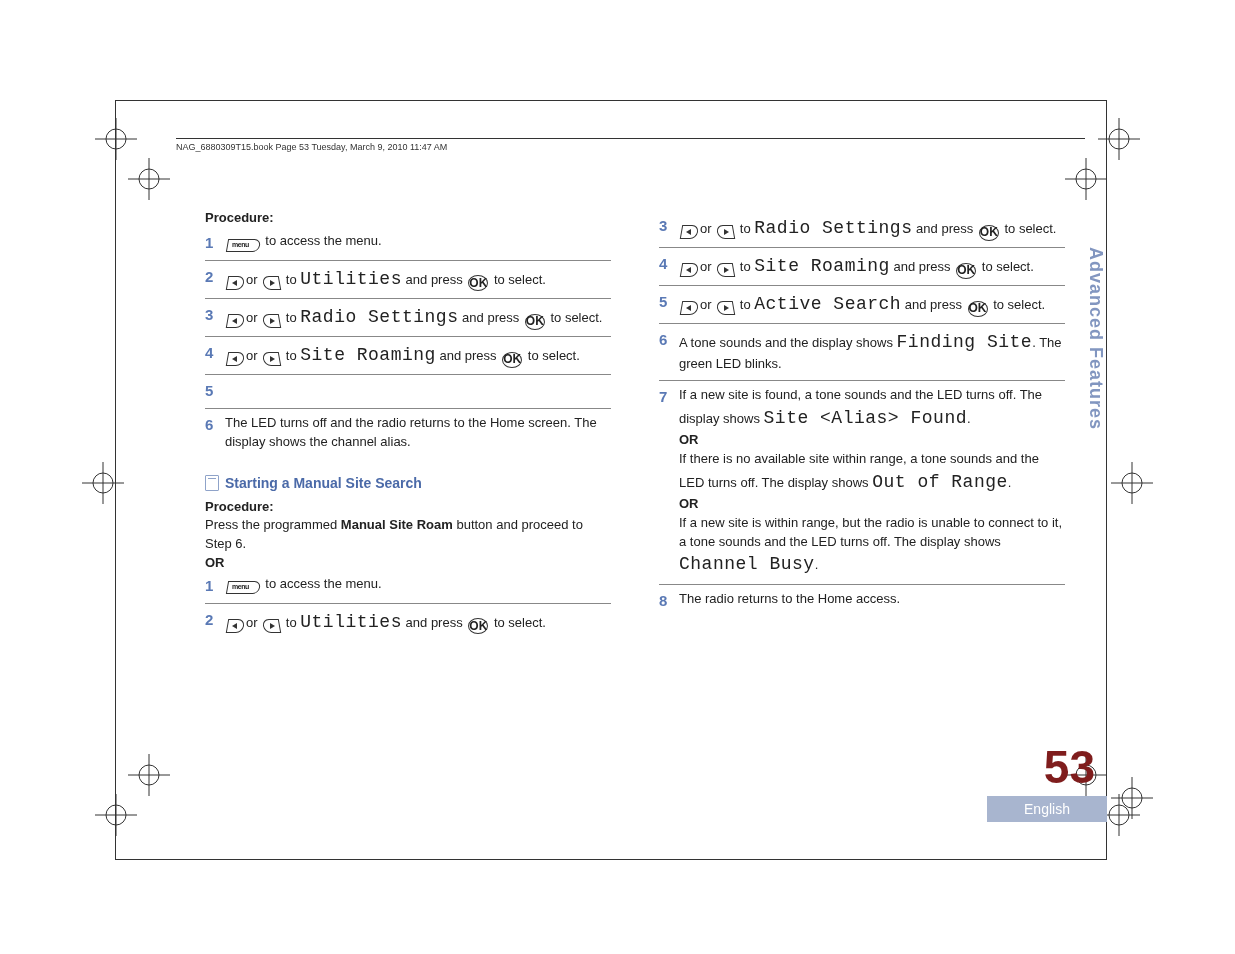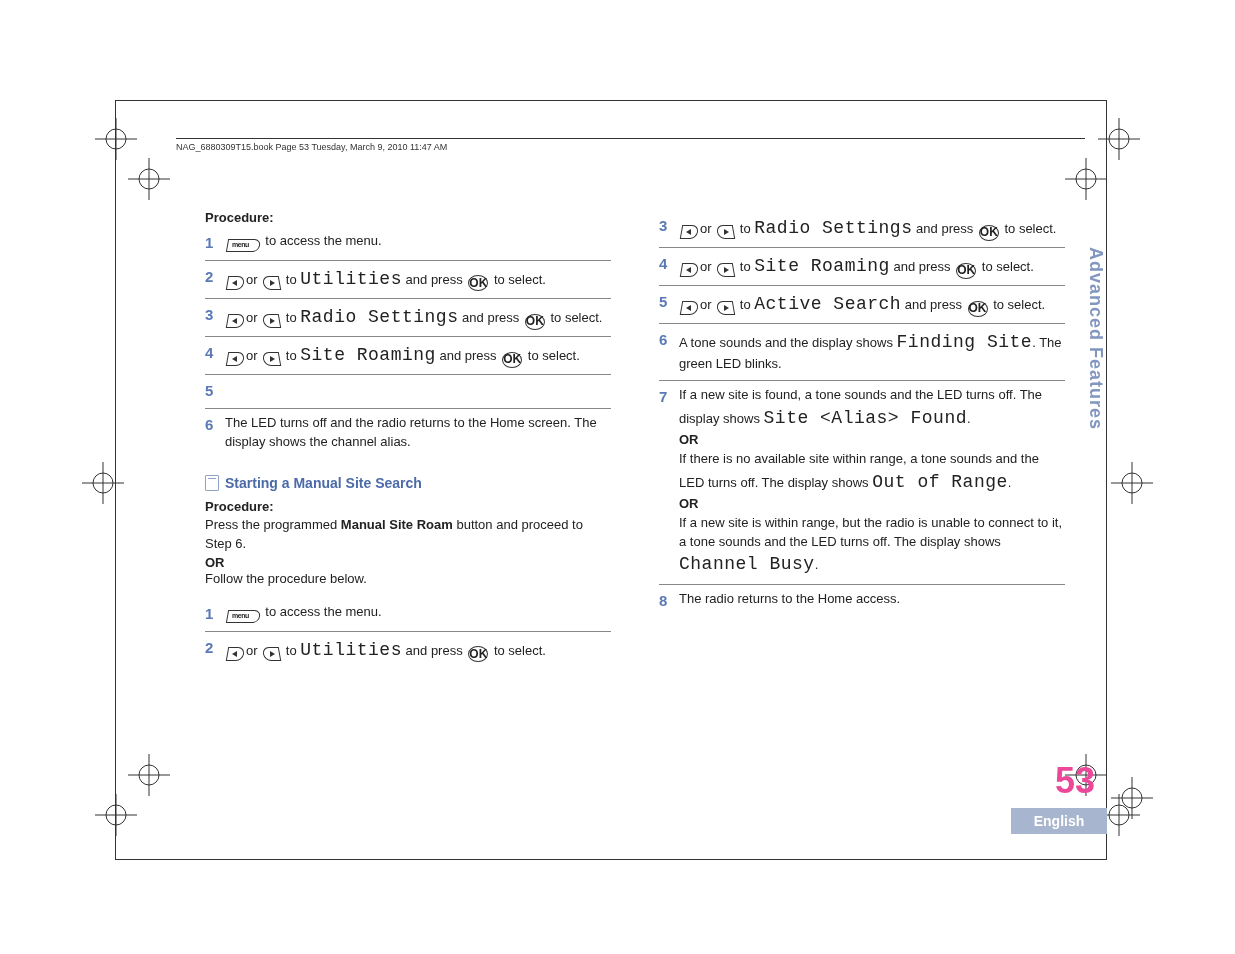--- a/index.html
+++ b/index.html
@@ -151,34 +151,34 @@
     font-weight: bold;
     font-size: 18px;
     writing-mode: vertical-rl;
     text-orientation: mixed;
     letter-spacing: 1px;
     display:flex;align-items:center;justify-content:flex-start;
   }
   .pagenum {
     position: absolute;
     right: 140px;
-    bottom: 152px;
-    color: #ec4899;
-    font-size: 36px;
+    bottom: 160px;
+    color: #7f1d1d;
+    font-size: 46px;
     font-weight: bold;
   }
   .langbar {
     position: absolute;
     right: 128px;
-    bottom: 120px;
-    width: 96px;
+    bottom: 132px;
+    width: 120px;
     height: 26px;
     background: #a8b5cf;
     color: #fff;
-    font-weight: bold;
+    font-weight: normal;
     font-size: 14px;
     display:flex;align-items:center;justify-content:center;
   }
   .boldinline{font-weight:bold;}
   .orline{font-weight:bold;}
 </style>
 </head>
 <body>
 
 <div class="page"></div>
@@ -286,21 +286,20 @@
 
     <div class="subhead">
       <span class="subhead-icon"></span>
       <span>Starting a Manual Site Search</span>
     </div>
     <div class="proc-title">Procedure:</div>
     <p class="plain" style="margin-bottom:2px">
       <span>Press the programmed </span><span class="boldinline">Manual Site Roam</span><span> button and proceed to Step 6.</span>
     </p>
     <div class="orline">OR</div>
-    <p class="plain">Follow the procedure below.</p>
     <ol class="steps" id="left-steps-2">
         <li>
           <span class="stepnum">1</span>
           <span class="stepbody"><span class="btn-menu">
               <span>menu</span>
             </span> to access the menu.</span>
         </li>
         <li>
           <span class="stepnum">2</span>
           <span class="stepbody"><span class="btn">

